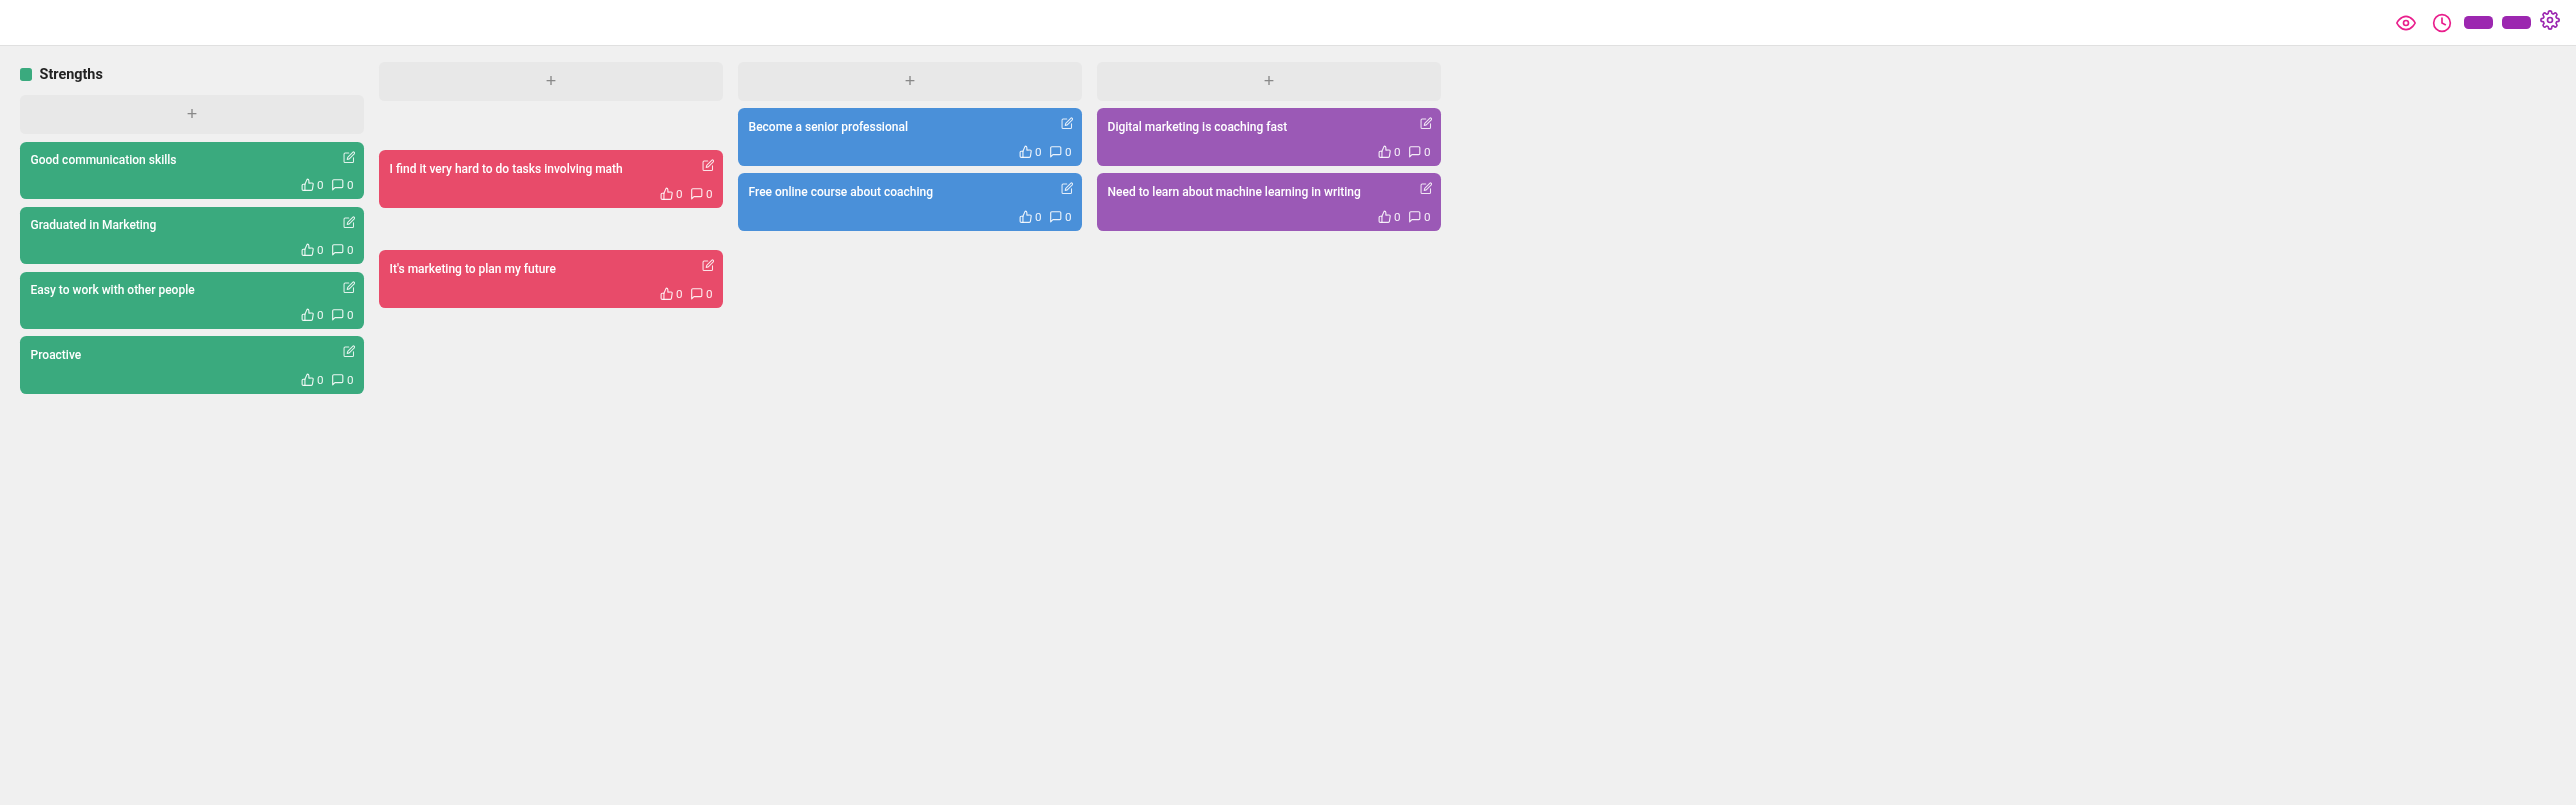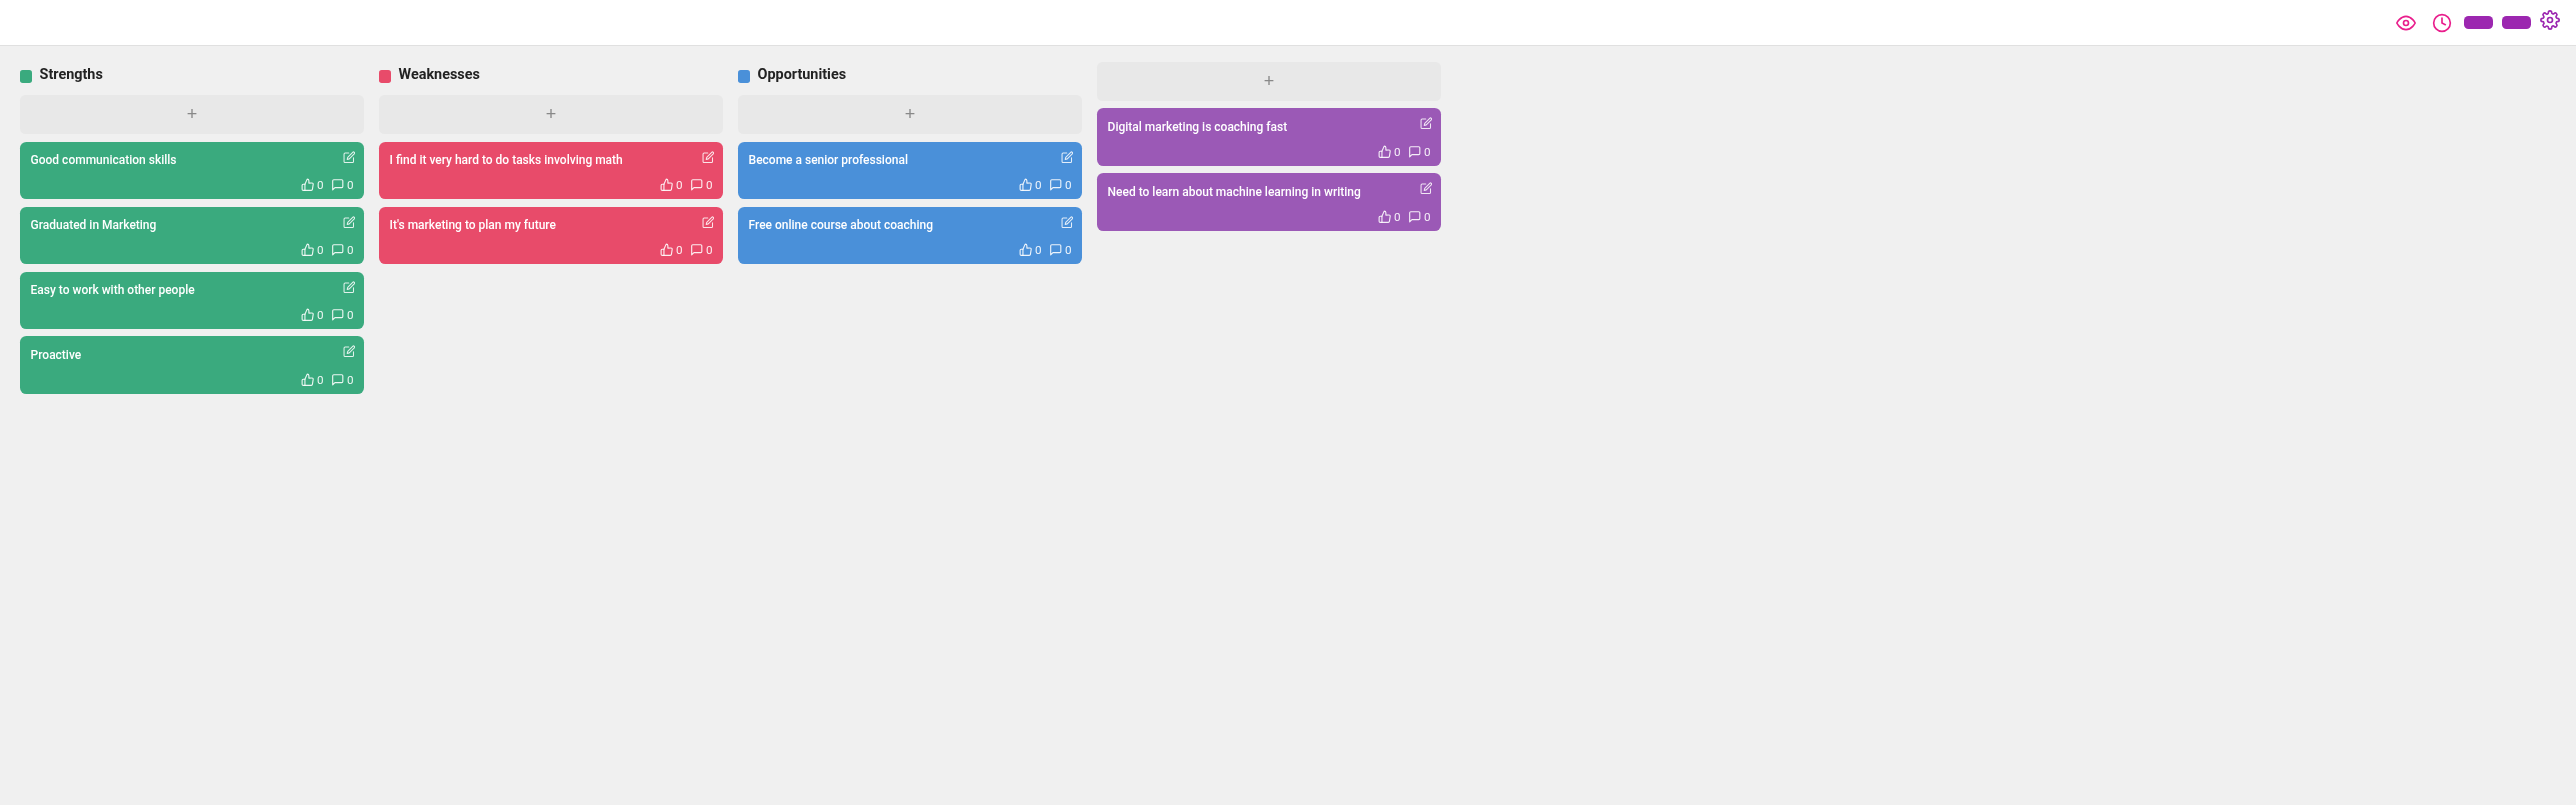--- a/index.html
+++ b/index.html
@@ -75,21 +75,21 @@
       overflow-x: auto;
     }
     .column {
       flex: 1;
       min-width: 197px;
       max-width: 359px;
       padding: 0 7.2px;
     }
     .column-header {
       display: flex;
-      align-items: flex-end;
+      align-items: center;
       gap: 7.2px;
       margin-bottom: 9px;
       padding: 3.6px 0;
     }
     .column-dot {
       width: 12.6px;
       height: 12.6px;
       border-radius: 2.7px;
       flex-shrink: 0;
     }
@@ -140,21 +140,21 @@
       font-size: 11.7px;
       color: rgba(255,255,255,0.9);
     }
     .card-footer-item {
       display: flex;
       align-items: center;
       gap: 2.7px;
     }
     
     .color-teal { background: #3aaa7e; }
-    .color-pink { background: #e84b6a; }
+    .color-pink { background: #e84b6a; margin-top: 42px; }
     .color-blue { background: #4a90d9; }
     .color-purple { background: #9b59b6; }
     .dot-teal { background: #3aaa7e; }
     .dot-pink { background: #e84b6a; }
     .dot-blue { background: #4a90d9; }
     .dot-purple { background: #9b59b6; }
   </style>
 </head>
 <body>
 
@@ -267,24 +267,21 @@
             <span>0</span>
           </span>
           <span class="card-footer-item">
             <svg width="13.5" height="13.5" viewBox="0 0 24 24" fill="none" stroke="rgba(255,255,255,0.9)" stroke-width="2" stroke-linecap="round" stroke-linejoin="round">
               <path d="M21 15a2 2 0 0 1-2 2H7l-4 4V5a2 2 0 0 1 2-2h14a2 2 0 0 1 2 2z"></path>
             </svg>
             <span>0</span>
           </span>
         </div>
       </div></div>
-    <div class="column"><div class="column-header">
-        <div class="column-dot dot-pink"></div>
-        <span class="column-title">Weaknesses</span>
-      </div><button class="add-card-btn">+</button><div class="card color-pink">
+    <div class="column"><button class="add-card-btn">+</button><div class="card color-pink">
         <span class="card-edit-icon"><svg width="12.6" height="12.6" viewBox="0 0 24 24" fill="none" stroke="rgba(255,255,255,0.85)" stroke-width="2" stroke-linecap="round" stroke-linejoin="round">
             <path d="M11 4H4a2 2 0 0 0-2 2v14a2 2 0 0 0 2 2h14a2 2 0 0 0 2-2v-7"></path>
             <path d="M18.5 2.5a2.121 2.121 0 0 1 3 3L12 15l-4 1 1-4 9.5-9.5z"></path>
           </svg></span>
         <div class="card-text">I find it very hard to do tasks involving math</div>
         <div class="card-footer">
           <span class="card-footer-item">
             <svg width="13.5" height="13.5" viewBox="0 0 24 24" fill="none" stroke="rgba(255,255,255,0.9)" stroke-width="2" stroke-linecap="round" stroke-linejoin="round">
               <path d="M14 9V5a3 3 0 0 0-3-3l-4 9v11h11.28a2 2 0 0 0 2-1.7l1.38-9a2 2 0 0 0-2-2.3H14z"></path>
               <path d="M7 22H4a2 2 0 0 1-2-2v-7a2 2 0 0 1 2-2h3"></path>
@@ -313,24 +310,21 @@
             <span>0</span>
           </span>
           <span class="card-footer-item">
             <svg width="13.5" height="13.5" viewBox="0 0 24 24" fill="none" stroke="rgba(255,255,255,0.9)" stroke-width="2" stroke-linecap="round" stroke-linejoin="round">
               <path d="M21 15a2 2 0 0 1-2 2H7l-4 4V5a2 2 0 0 1 2-2h14a2 2 0 0 1 2 2z"></path>
             </svg>
             <span>0</span>
           </span>
         </div>
       </div></div>
-    <div class="column"><div class="column-header">
-        <div class="column-dot dot-blue"></div>
-        <span class="column-title">Opportunities</span>
-      </div><button class="add-card-btn">+</button><div class="card color-blue">
+    <div class="column"><button class="add-card-btn">+</button><div class="card color-blue">
         <span class="card-edit-icon"><svg width="12.6" height="12.6" viewBox="0 0 24 24" fill="none" stroke="rgba(255,255,255,0.85)" stroke-width="2" stroke-linecap="round" stroke-linejoin="round">
             <path d="M11 4H4a2 2 0 0 0-2 2v14a2 2 0 0 0 2 2h14a2 2 0 0 0 2-2v-7"></path>
             <path d="M18.5 2.5a2.121 2.121 0 0 1 3 3L12 15l-4 1 1-4 9.5-9.5z"></path>
           </svg></span>
         <div class="card-text">Become a senior professional</div>
         <div class="card-footer">
           <span class="card-footer-item">
             <svg width="13.5" height="13.5" viewBox="0 0 24 24" fill="none" stroke="rgba(255,255,255,0.9)" stroke-width="2" stroke-linecap="round" stroke-linejoin="round">
               <path d="M14 9V5a3 3 0 0 0-3-3l-4 9v11h11.28a2 2 0 0 0 2-1.7l1.38-9a2 2 0 0 0-2-2.3H14z"></path>
               <path d="M7 22H4a2 2 0 0 1-2-2v-7a2 2 0 0 1 2-2h3"></path>

